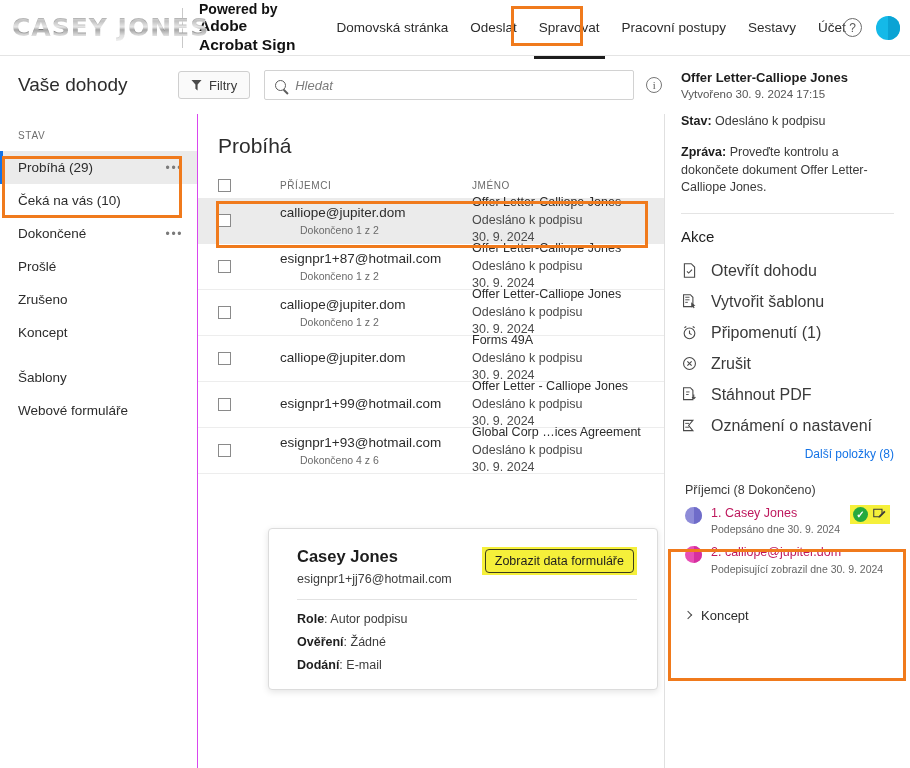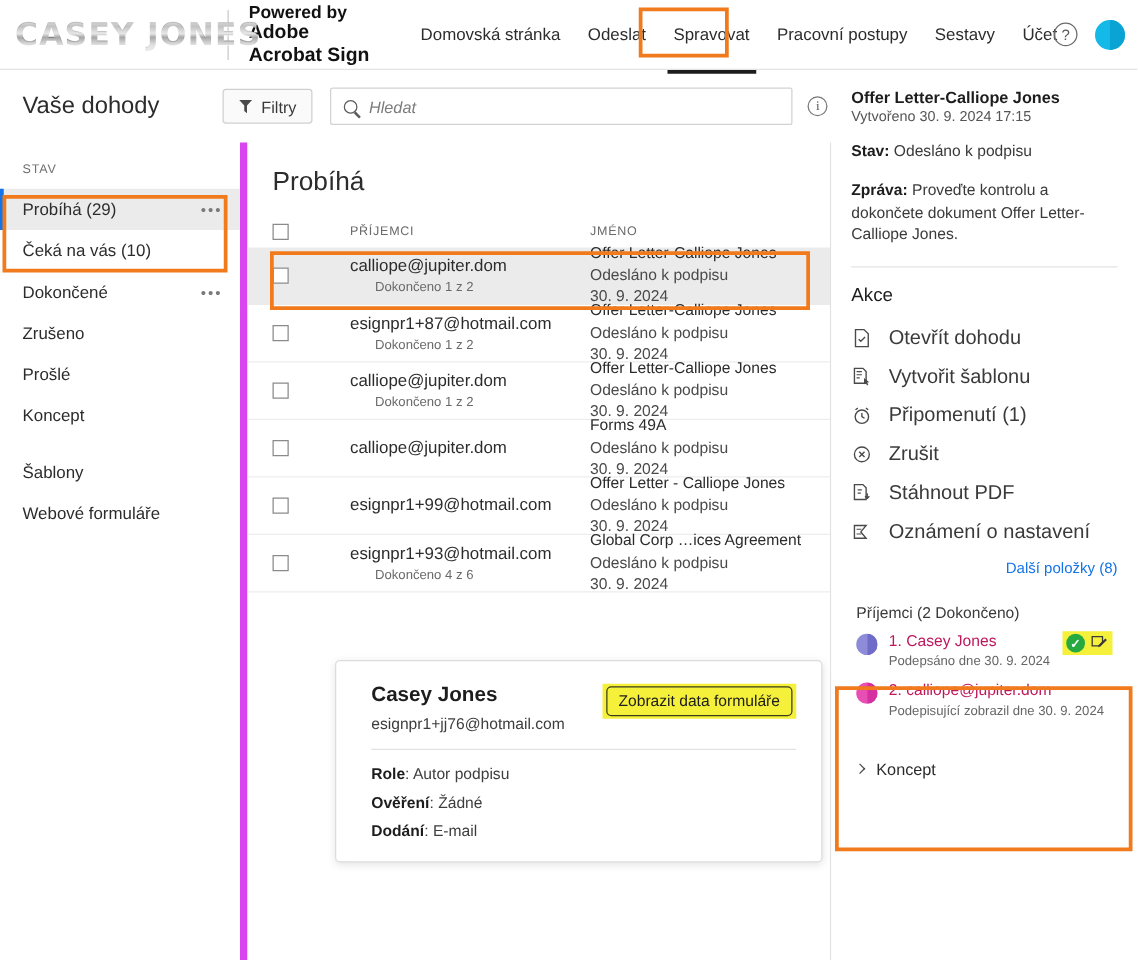--- a/index.html
+++ b/index.html
@@ -121,21 +121,21 @@
   .info-ic {
     width: 16px; height: 16px; border: 1.2px solid #777; border-radius: 50%;
     margin-left: 12px; font-size: 10.5px; color: #555;
     display: flex; align-items: center; justify-content: center;
     font-family: "Liberation Serif", serif; cursor: pointer;
   }
 
   
   .sidebar {
     position: absolute; top: 114px; left: 0; width: 198px; bottom: 0;
-    background: #fff; border-right: 6px solid #d946ef; padding-top: 16px;
+    background: #fff; border-right: 1px solid #d946ef; padding-top: 16px;
   }
   .side-head {
     font-size: 10px; letter-spacing: .7px; color: #6e6e6e;
     padding: 0 0 10px 18px; text-transform: uppercase;
   }
   .side-item {
     height: 33px; display: flex; align-items: center;
     padding-left: 18px; padding-right: 14px; font-size: 13.5px;
     color: #2c2c2c; cursor: pointer; position: relative;
   }
@@ -303,24 +303,24 @@
       <span class="dots">•••</span>
     </div>
     <div class="side-item">
       <span class="lbl">Čeká na vás (10)</span>
     </div>
     <div class="side-item">
       <span class="lbl">Dokončené</span>
       <span class="dots">•••</span>
     </div>
     <div class="side-item">
+      <span class="lbl">Prošlé</span>
+    </div>
+    <div class="side-item">
       <span class="lbl">Zrušeno</span>
-    </div>
-    <div class="side-item">
-      <span class="lbl">Prošlé</span>
     </div>
     <div class="side-item">
       <span class="lbl">Koncept</span>
     </div>
 
     <div class="side-gap"></div>
 
     <div class="side-item">
       <span class="lbl">Šablony</span>
     </div>
@@ -499,21 +499,21 @@
       <svg width="17" height="17" viewBox="0 0 20 20">
         <path d="M3 4h11l-5 6 5 6H3z" fill="none" stroke="#4a4a4a" stroke-width="1.3"></path>
         <path d="M5 7.5l4.5 0M5 12l4.5 0" stroke="#4a4a4a" stroke-width="1.1"></path>
       </svg>
       <span>Oznámení o nastavení</span>
     </div>
 
     <div class="more-link">Další položky (8)</div>
 
     <div class="recip-box">
-      <div class="recip-head">Příjemci (2 Dokončeno)</div>
+      <div class="recip-head">Příjemci (8 Dokončeno)</div>
 
       <div class="recip">
         <span class="rav p"></span>
         <span style="display: inline-block;">
           <span class="rname" style="display: block;"><span>1.</span> <span>Casey Jones</span></span>
           <span class="rsub" style="display: block;">Podepsáno dne 30. 9. 2024</span>
         </span>
         <span class="badges">
           <span class="check-ic">✓</span>
           <svg width="16" height="15" viewBox="0 0 20 20">

